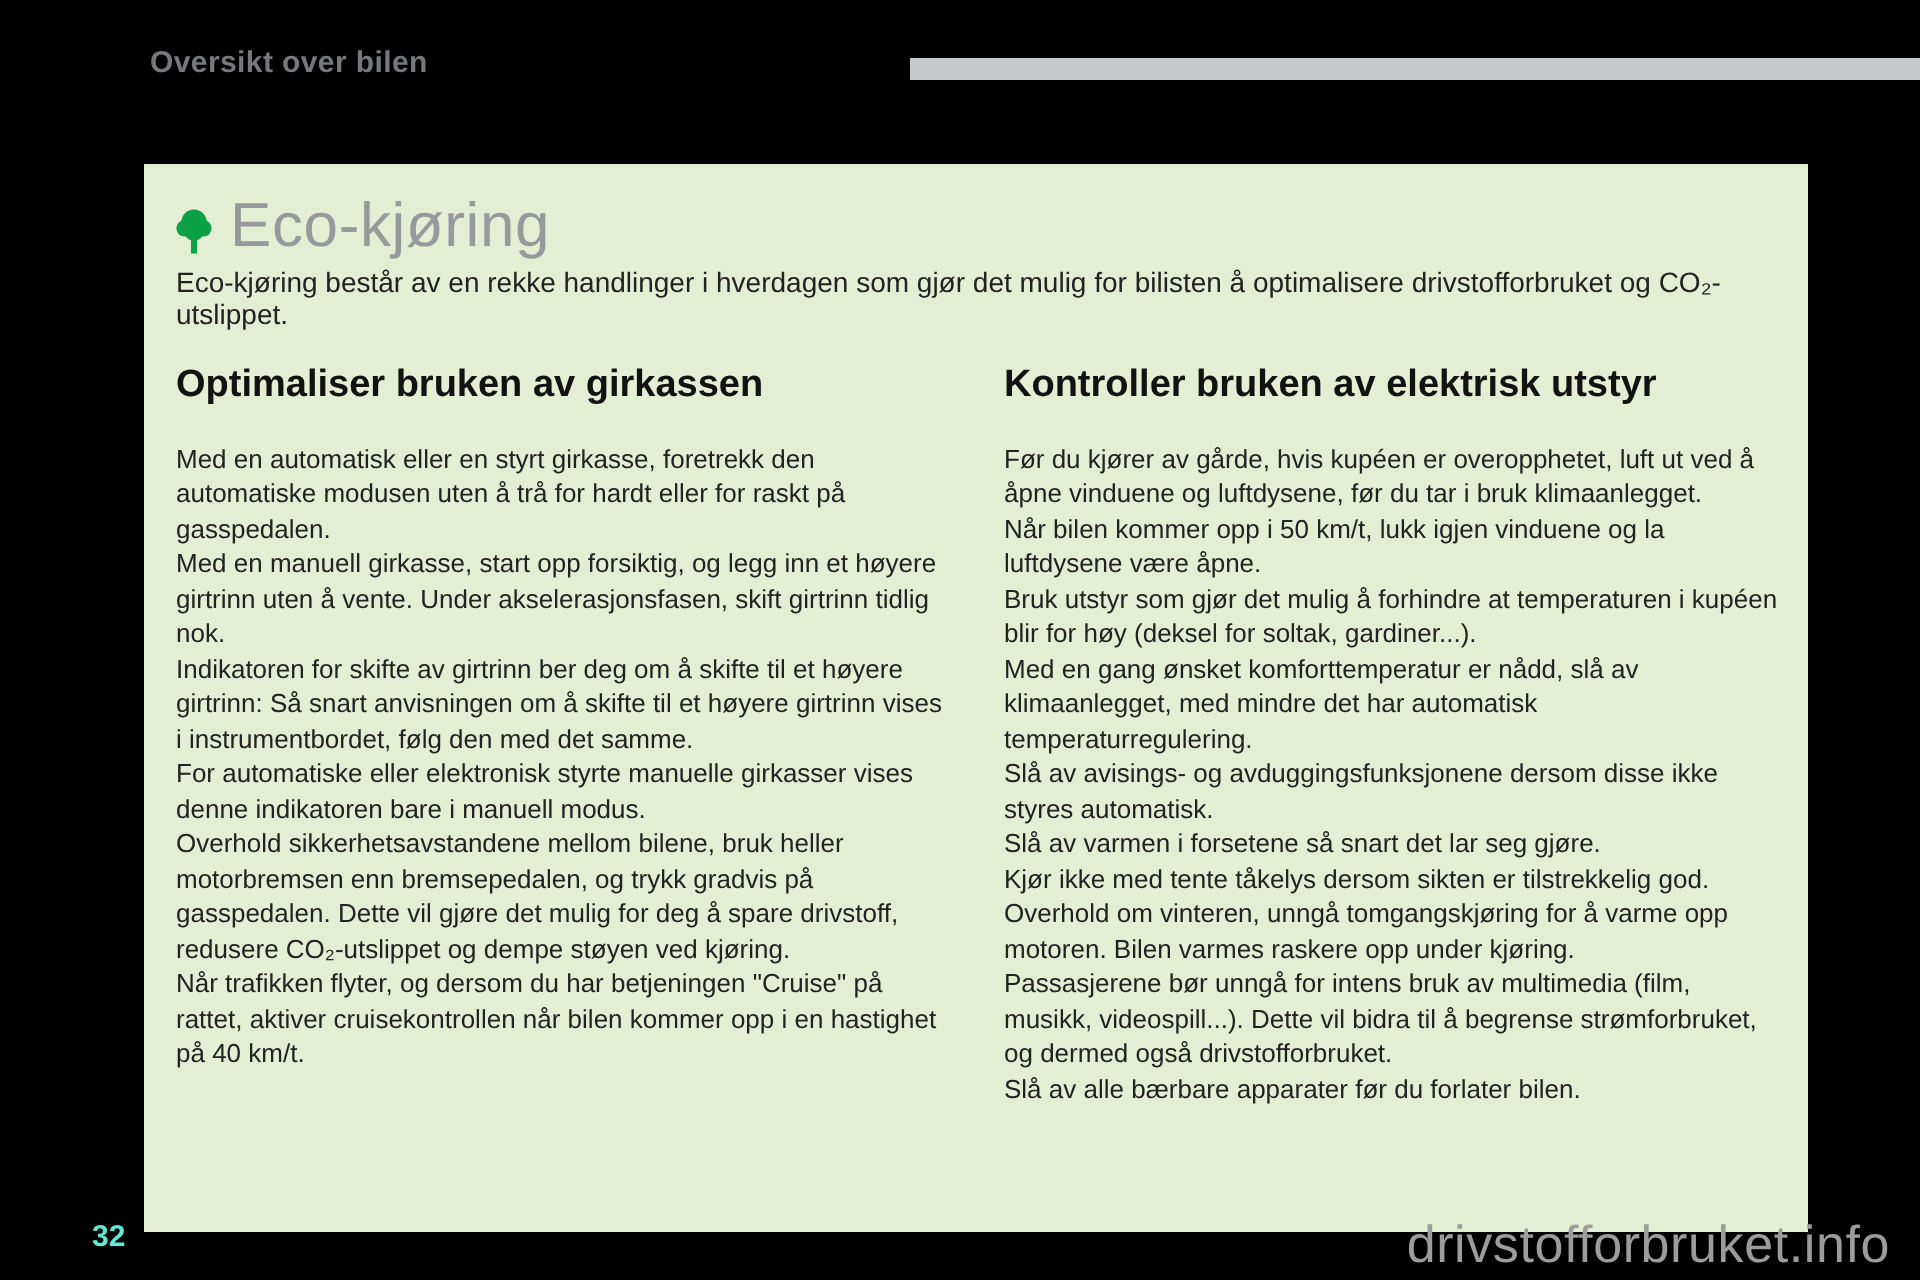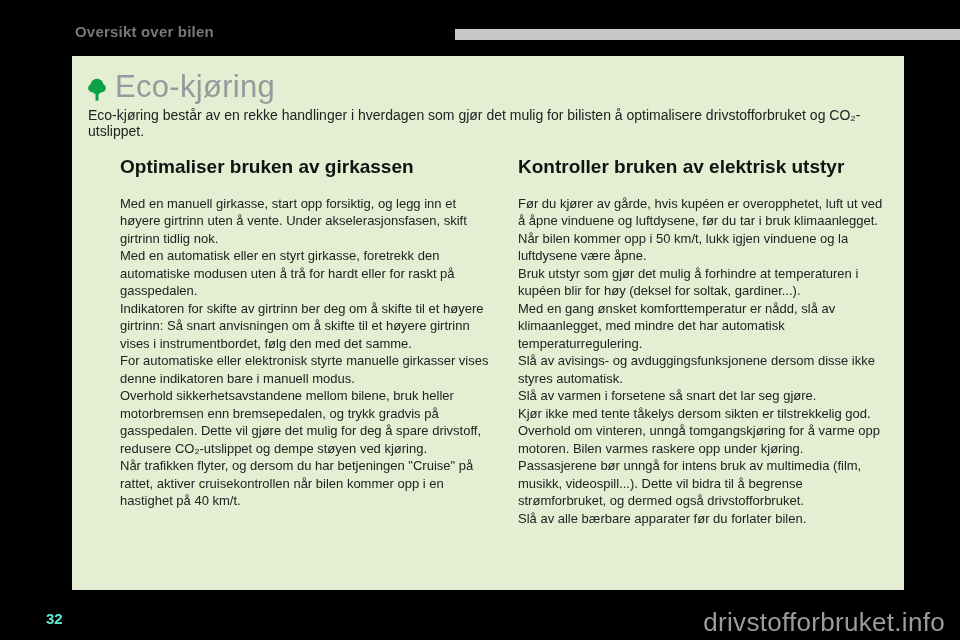--- a/index.html
+++ b/index.html
@@ -26,39 +26,39 @@
     left: 455px;
     top: 29px;
     width: 505px;
     height: 11px;
     background: #c7c8ca;
   }
   
   .content {
     position: absolute;
     left: 72px;
-    top: 56px;
+    top: 82px;
     width: 832px;
     height: 534px;
     background: #e4eed3;
     box-sizing: border-box;
     padding: 10px 14px 0 16px;
   }
   .title-row { display: flex; align-items: flex-end; gap: 9px; height: 36px; }
   .tree-icon { width: 18px; height: 23px; margin-bottom: 1px; flex: 0 0 auto; }
   h1.article-title {
     font-size: 31px;
     font-weight: 400;
     color: #97999c;
     margin: 0;
     line-height: 1;
     letter-spacing: 0.3px;
   }
   p.intro { margin: 5px 0 0 0; font-size: 14px; line-height: 16px; color: #222; }
-  .columns { display: flex; gap: 26px; margin-top: 17px; margin-left: 32px; }
+  .columns { display: flex; gap: 26px; margin-top: 17px; }
   .col { flex: 1; min-width: 0; }
   h2.section-heading {
     font-size: 19px;
     font-weight: bold;
     color: #121212;
     margin: 0 0 17px 0;
     line-height: 1.15;
   }
   p.body {
     font-size: 13px;
@@ -112,22 +112,22 @@
       </svg>
       <h1 class="article-title">Eco-kjøring</h1>
     </div>
 
     <p class="intro">Eco-kjøring består av en rekke handlinger i hverdagen som gjør det mulig for bilisten å optimalisere drivstofforbruket og CO₂-utslippet.</p>
 
     <div class="columns">
 
       <div class="col">
         <h2 class="section-heading">Optimaliser bruken av girkassen</h2>
+        <p class="body mt20">Med en automatisk eller en styrt girkasse, foretrekk den automatiske modusen uten å trå for hardt eller for raskt på gasspedalen.</p>
         <p class="body">Med en manuell girkasse, start opp forsiktig, og legg inn et høyere girtrinn uten å vente. Under akselerasjonsfasen, skift girtrinn tidlig nok.</p>
-        <p class="body mt20">Med en automatisk eller en styrt girkasse, foretrekk den automatiske modusen uten å trå for hardt eller for raskt på gasspedalen.</p>
         <p class="body mt20">Indikatoren for skifte av girtrinn ber deg om å skifte til et høyere girtrinn: Så snart anvisningen om å skifte til et høyere girtrinn vises i instrumentbordet, følg den med det samme.
 For automatiske eller elektronisk styrte manuelle girkasser vises denne indikatoren bare i manuell modus.</p>
 
         <p class="body">Overhold sikkerhetsavstandene mellom bilene, bruk heller motorbremsen enn bremsepedalen, og trykk gradvis på gasspedalen. Dette vil gjøre det mulig for deg å spare drivstoff, redusere CO₂-utslippet og dempe støyen ved kjøring.</p>
         <p class="body mt24">Når trafikken flyter, og dersom du har betjeningen "Cruise" på rattet, aktiver cruisekontrollen når bilen kommer opp i en hastighet på 40 km/t.</p>
       </div>
 
       <div class="col">
         <h2 class="section-heading">Kontroller bruken av elektrisk utstyr</h2>
         <p class="body">Før du kjører av gårde, hvis kupéen er overopphetet, luft ut ved å åpne vinduene og luftdysene, før du tar i bruk klimaanlegget.

